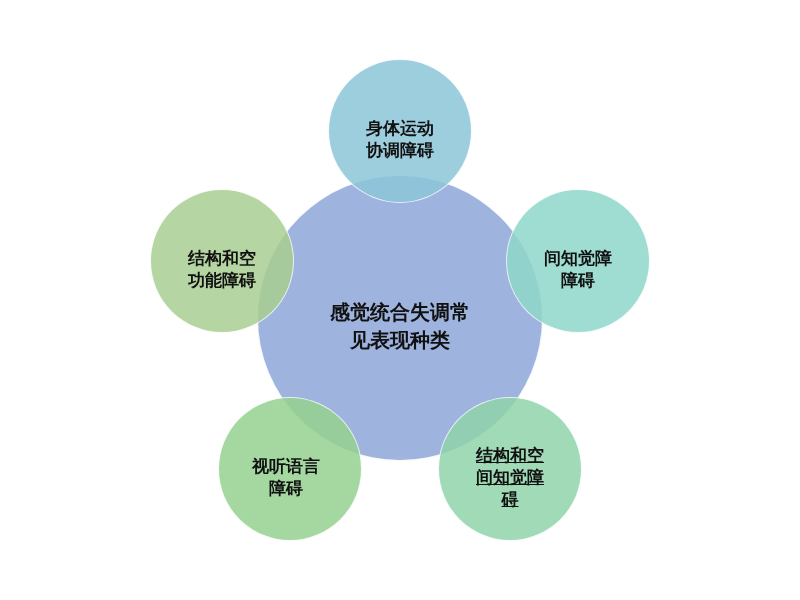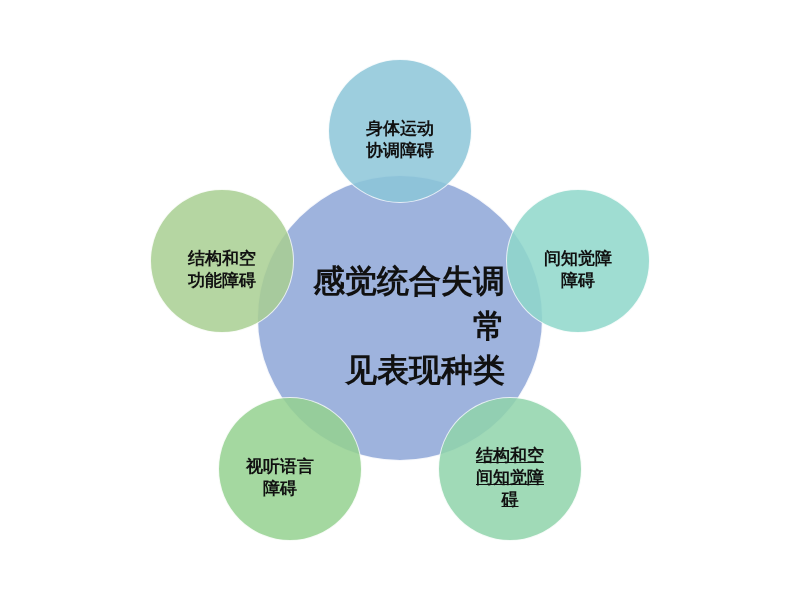--- a/index.html
+++ b/index.html
@@ -19,36 +19,36 @@
 
 <div class="circle center"></div>
 
 <div class="circle outer" style="left:328px; top:59px; background:#8cc6d9;"></div>
 <div class="circle outer" style="left:506px; top:189px; background:#8fd8cb;"></div>
 <div class="circle outer" style="left:438px; top:397px; background:#90d4ab;"></div>
 <div class="circle outer" style="left:218px; top:397px; background:#95d290;"></div>
 <div class="circle outer" style="left:150px; top:189px; background:#a9cf92;"></div>
 
 <div class="text-layer" style="left:257px; top:175px; width:286px; height:286px;">
-  <span class="label" style="font-size:32px; width:210px; line-height:1.4;text-align:right;">感觉统合失调常
+  <span class="label" style="font-size:20px; width:210px; line-height:1.4;">感觉统合失调常
 见表现种类</span>
 </div>
 <div class="text-layer" style="left:328px; top:59px; width:144px; height:144px;">
   <span class="label" style="font-size:17px; width:90px;">身体运动
 协调障碍</span>
 </div>
 <div class="text-layer" style="left:506px; top:189px; width:144px; height:144px;">
   <span class="label" style="font-size:17px; width:90px;">间知觉障
 障碍</span>
 </div>
 <div class="text-layer" style="left:438px; top:397px; width:144px; height:144px;">
   <span class="label" style="font-size:17px; width:90px;text-decoration:underline;">结构和空
 间知觉障
 碍</span>
 </div>
-<div class="text-layer" style="left:208px; top:397px; width:144px; height:144px;">
+<div class="text-layer" style="left:214px; top:397px; width:144px; height:144px;">
   <span class="label" style="font-size:17px; width:90px;">视听语言
 障碍</span>
 </div>
 <div class="text-layer" style="left:150px; top:189px; width:144px; height:144px;">
   <span class="label" style="font-size:17px; width:90px;">结构和空
 功能障碍</span>
 </div>
 
 </body></html>

